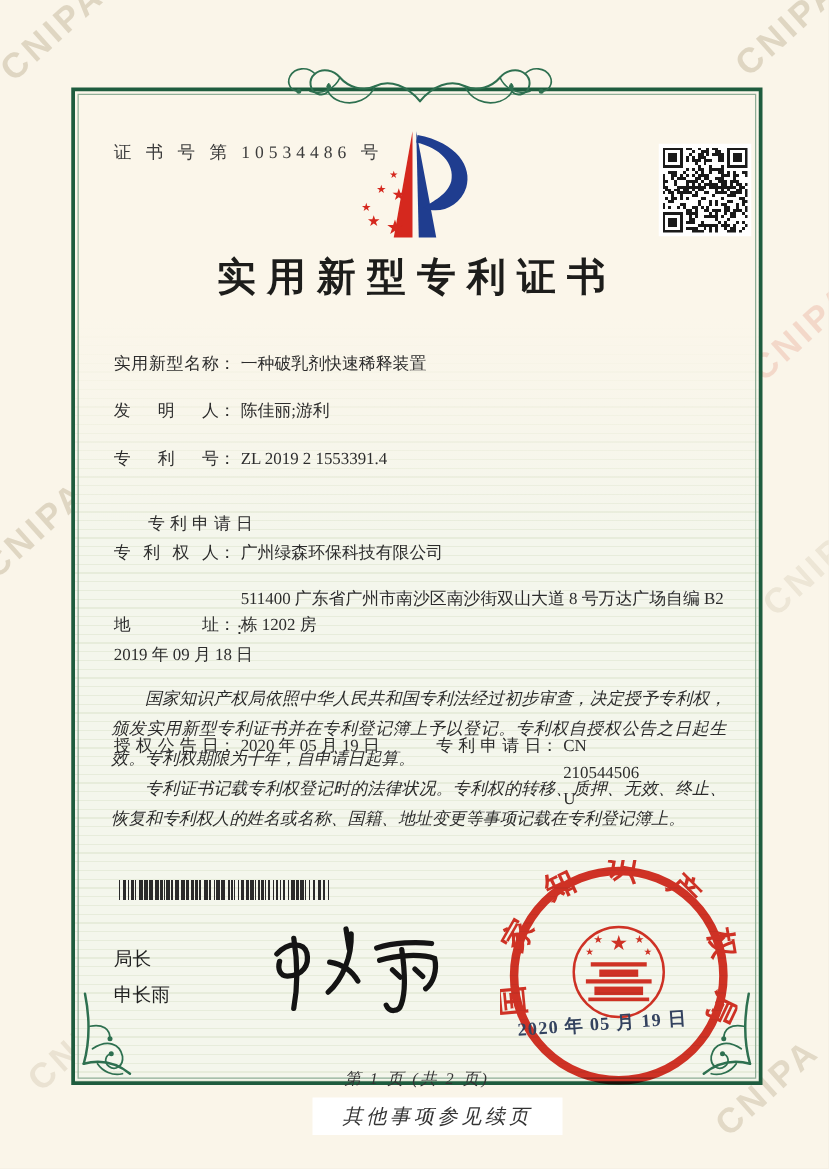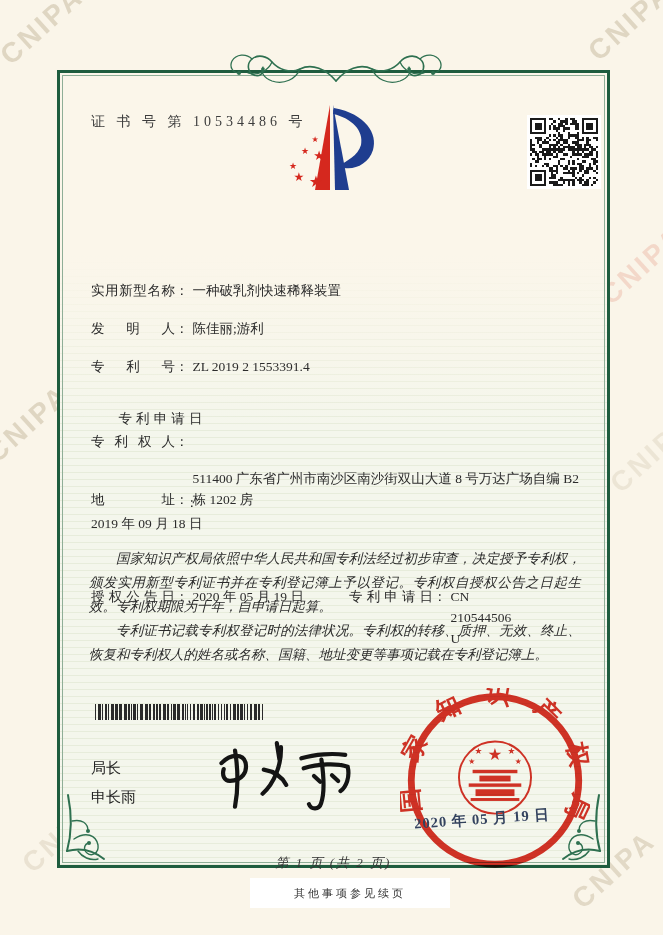--- a/index.html
+++ b/index.html
@@ -57,21 +57,21 @@
   .director{left:31px;top:681px;font-family:"Liberation Sans","DejaVu Sans",sans-serif;
             font-size:15px;color:#222;line-height:1.9;}
   .signature{left:138px;top:662px;width:170px;height:85px;}
 
   .seal{left:340px;top:615px;width:190px;height:185px;mix-blend-mode:multiply;z-index:5;}
 
   .page-num{left:0;top:781px;width:100%;text-align:center;font-size:13px;color:#333;letter-spacing:2px;font-style:italic;}
 
   .footer-strip{position:absolute;left:250px;top:878px;width:200px;height:30px;background:#ffffff;
                 z-index:3;display:flex;align-items:center;justify-content:center;}
-  .footer-strip span{font-size:11px;color:#333;letter-spacing:3px;}
+  .footer-strip span{font-size:16px;font-style:italic;color:#333;letter-spacing:3px;}
 
   .ornament-top{position:absolute;left:166px;top:-24px;width:220px;height:44px;}
   .corner-bl{position:absolute;left:2px;bottom:2px;width:72px;height:72px;}
   .corner-br{position:absolute;right:2px;bottom:2px;width:72px;height:72px;transform:scaleX(-1);}
 
   .logo{left:213px;top:26px;width:115px;height:97px;}
   .qr{left:467px;top:42px;width:68px;height:68px;background:#fff;padding:3px;}
   .qr svg{display:block;width:68px;height:68px;shape-rendering:crispEdges;}
 </style>
 </head>
@@ -463,20 +463,21 @@
             <rect x="16" y="28" width="1" height="1"></rect>
             <rect x="18" y="28" width="1" height="1"></rect>
             <rect x="22" y="28" width="1" height="1"></rect>
             <rect x="23" y="28" width="1" height="1"></rect>
             <rect x="24" y="28" width="1" height="1"></rect>
             <rect x="26" y="28" width="1" height="1"></rect>
           </g>
       </svg>
     </div>
 
+    <div class="abs title">实用新型专利证书</div>
 
     <div class="abs fields">
       <div class="frow r1">
         <span class="flabel">实用新型名称</span>
           <span class="fcolon">：</span>
         <span class="fvalue">一种破乳剂快速稀释装置</span>
       </div>
       <div class="frow r2">
         <span class="flabel">发明人</span>
           <span class="fcolon">：</span>
@@ -488,20 +489,21 @@
         <span class="fvalue">ZL 2019 2 1553391.4</span>
       </div>
       <div class="frow r4">
         <span class="flabel">专利申请日</span>
           <span class="fcolon">：</span>
         <span class="fvalue">2019 年 09 月 18 日</span>
       </div>
       <div class="frow r5">
         <span class="flabel">专利权人</span>
           <span class="fcolon">：</span>
+        <span class="fvalue">广州绿森环保科技有限公司</span>
       </div>
       <div class="frow r6">
         <span class="flabel">地址</span>
           <span class="fcolon">：</span>
         <span class="fvalue" style="max-width:405px">511400 广东省广州市南沙区南沙街双山大道 8 号万达广场自编 B2 栋 1202 房</span>
       </div>
       <div class="frow row-grant">
         <span class="flabel">授权公告日</span>
           <span class="fcolon">：</span>
         <span class="fvalue">2020 年 05 月 19 日</span>

